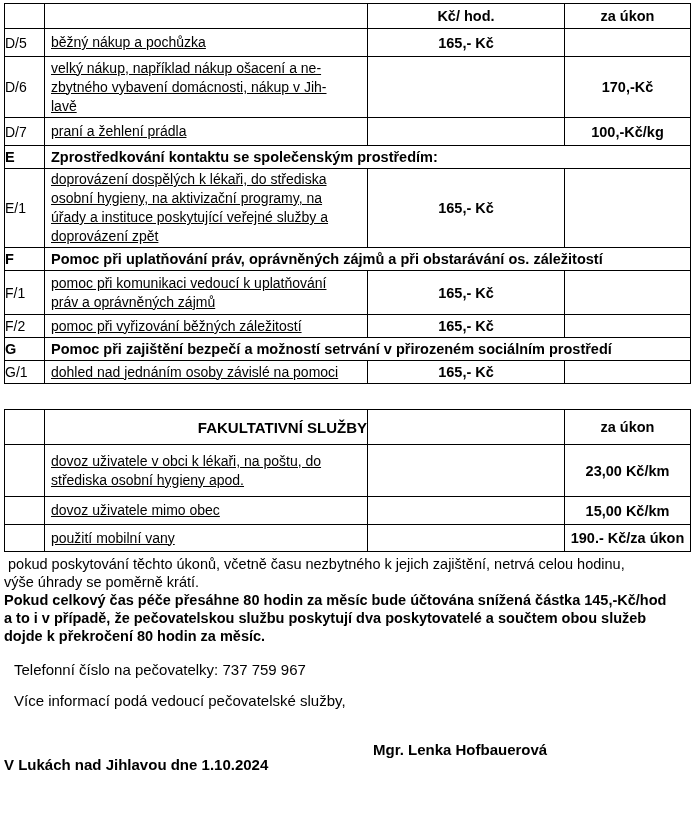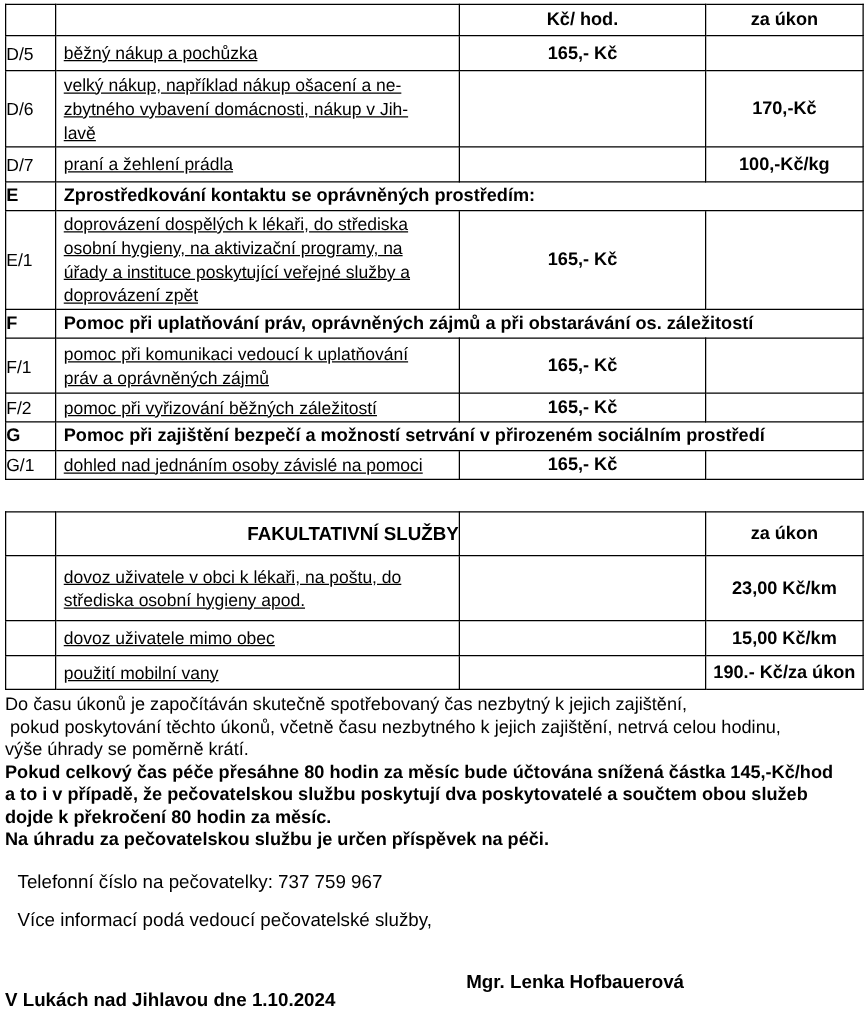--- a/index.html
+++ b/index.html
@@ -69,21 +69,21 @@
       <td class="val">170,-Kč</td>
     </tr>
     <tr class="r28">
       <td class="code">D/7</td>
       <td class="desc">praní a žehlení prádla</td>
       <td class="val"></td>
       <td class="val">100,-Kč/kg</td>
     </tr>
     <tr class="r23">
       <td class="code b">E</td>
-      <td class="section" colspan="3">Zprostředkování kontaktu se oprávněných prostředím:</td>
+      <td class="section" colspan="3">Zprostředkování kontaktu se společenským prostředím:</td>
     </tr>
     <tr class="r76">
       <td class="code">E/1</td>
       <td class="desc">doprovázení dospělých k lékaři, do střediska
 osobní hygieny, na aktivizační programy, na
 úřady a instituce poskytující veřejné služby a
 doprovázení zpět</td>
       <td class="val">165,- Kč</td>
       <td class="val"></td>
     </tr>
@@ -147,27 +147,25 @@
     <tr class="r27">
       <td class="code"></td>
       <td class="desc">použití mobilní vany</td>
       <td class="val"></td>
       <td class="val">190.- Kč/za úkon</td>
     </tr>
   </tbody>
     </table>
 
   <div class="notes">
-    <div>Do času úkonů je započítáván skutečně spotřebovaný čas nezbytný k jejich zajištění,</div>
     <div> pokud poskytování těchto úkonů, včetně času nezbytného k jejich zajištění, netrvá celou hodinu,</div>
     <div>výše úhrady se poměrně krátí.</div>
     <div class="b">Pokud celkový čas péče přesáhne 80 hodin za měsíc bude účtována snížená částka 145,-Kč/hod</div>
     <div class="b">a to i v případě, že pečovatelskou službu poskytují dva poskytovatelé a součtem obou služeb</div>
     <div class="b">dojde k překročení 80 hodin za měsíc.</div>
-    <div class="b">Na úhradu za pečovatelskou službu je určen příspěvek na péči.</div>
   </div>
 
   <div class="phone">Telefonní číslo na pečovatelky: 737 759 967</div>
   <div class="info">Více informací podá vedoucí pečovatelské služby,</div>
 
   <div class="footer">
     <div class="sig">
       <div>Mgr. Lenka Hofbauerová</div>
       
       

